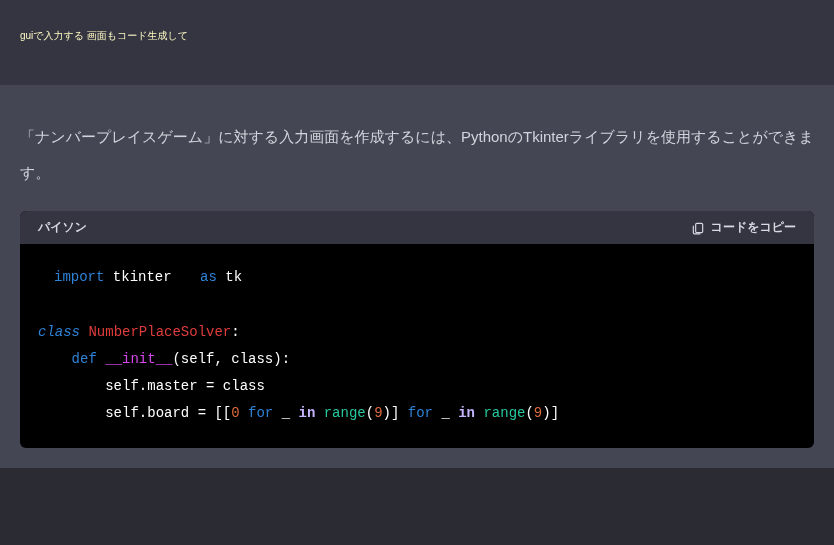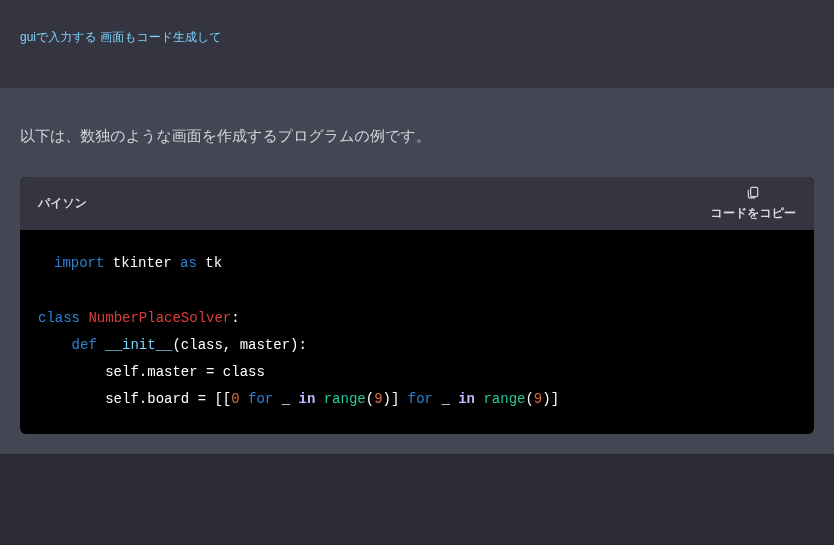--- a/index.html
+++ b/index.html
@@ -13,22 +13,22 @@
       color: #d1d5db;
       width: 834px;
       height: 545px;
       overflow: hidden;
     }
     .user-message {
       background-color: #343541;
       padding: 28px 20px 42px 20px;
     }
     .user-message-text {
-      color: #7dd3fc;
-      font-size: 12px;
+      color: #fef9c3;
+      font-size: 10px;
       line-height: 1.5;
     }
     .assistant-message {
       background-color: #444654;
       padding: 34px 20px 20px 20px;
     }
     .assistant-text {
       color: #d1d5db;
       font-size: 15px;
       line-height: 2.4;
@@ -58,69 +58,68 @@
     .code-lang {
       font-size: 12px;
     }
     .copy-button {
       display: flex;
       align-items: center;
       gap: 6px;
       cursor: pointer;
       font-size: 12px;
       color: #d9d9e3;
-      flex-direction: column;
     }
     .copy-icon {
       width: 14px;
       height: 14px;
     }
     .code-content {
       padding: 20px 18px;
       font-family: "Consolas", "Menlo", "Courier New", monospace;
       font-size: 14px;
       line-height: 1.95;
       color: #ffffff;
       white-space: pre;
     }
     .tok-keyword-import { color: #2e82d6; margin-left: 16px; }
-    .tok-keyword-as { color: #2e82d6; }
-    .tok-keyword-class { color: #2e82d6; }
+    .tok-keyword-as { color: #2e82d6; margin-left: 20px; }
+    .tok-keyword-class { color: #2e82d6; font-style: italic; }
     .tok-keyword-def { color: #2e82d6; margin-top: 6px; }
     .tok-keyword-for { color: #2e82d6; }
     .tok-keyword-in { color: #c4b5fd; font-weight: bold; }
     .tok-classname { color: #df3c3c; margin-top: 40px; }
-    .tok-magic { color: #7dd3fc; }
+    .tok-magic { color: #d946ef; }
     .tok-number { color: #df6b3c; }
     .tok-builtin { color: #26c99e; }
     .tok-plain { color: #ffffff; text-align: right; }
   </style>
 </head>
 <body>
 
 <div class="user-message">
   <div class="user-message-text">guiで入力する 画面もコード生成して</div>
 </div>
 
 <div class="assistant-message">
-  <div class="assistant-text-2">以下は、数独のような画面を作成するプログラムの例です。</div>
+  <div class="assistant-text">「ナンバープレイスゲーム」に対する入力画面を作成するには、PythonのTkinterライブラリを使用することができます。</div>
 
   <div class="code-block">
     <div class="code-header">
       <span class="code-lang">パイソン</span>
       <span class="copy-button">
         <span class="copy-icon">
           <svg viewBox="0 0 24 24" width="14" height="14" fill="none" stroke="#d9d9e3" stroke-width="2">
             <rect x="8" y="4" width="12" height="16" rx="2"></rect>
             <path d="M4 8v12a2 2 0 0 0 2 2h10"></path>
           </svg>
         </span>
         <span>コードをコピー</span>
       </span>
     </div>
     <div class="code-content"><span class="tok-keyword-import">import</span><span class="tok-plain"> tkinter </span><span class="tok-keyword-as">as</span><span class="tok-plain"> tk</span>
 
 <span class="tok-keyword-class">class</span><span class="tok-plain"> </span><span class="tok-classname">NumberPlaceSolver</span><span class="tok-plain">:</span>
-<span class="tok-plain">    </span><span class="tok-keyword-def">def</span><span class="tok-plain"> </span><span class="tok-magic">__init__</span><span class="tok-plain">(class, master):</span>
+<span class="tok-plain">    </span><span class="tok-keyword-def">def</span><span class="tok-plain"> </span><span class="tok-magic">__init__</span><span class="tok-plain">(self, class):</span>
 <span class="tok-plain">        </span><span class="tok-plain">self.master = class</span>
 <span class="tok-plain">        </span><span class="tok-plain">self.board = [[</span><span class="tok-number">0</span><span class="tok-plain"> </span><span class="tok-keyword-for">for</span><span class="tok-plain"> _ </span><span class="tok-keyword-in">in</span><span class="tok-plain"> </span><span class="tok-builtin">range</span><span class="tok-plain">(</span><span class="tok-number">9</span><span class="tok-plain">)] </span><span class="tok-keyword-for">for</span><span class="tok-plain"> _ </span><span class="tok-keyword-in">in</span><span class="tok-plain"> </span><span class="tok-builtin">range</span><span class="tok-plain">(</span><span class="tok-number">9</span><span class="tok-plain">)]</span></div>
   </div>
 </div>
 
 </body></html>

